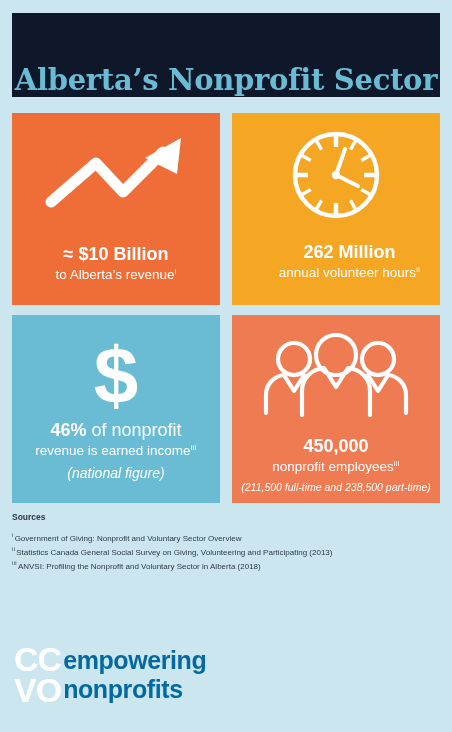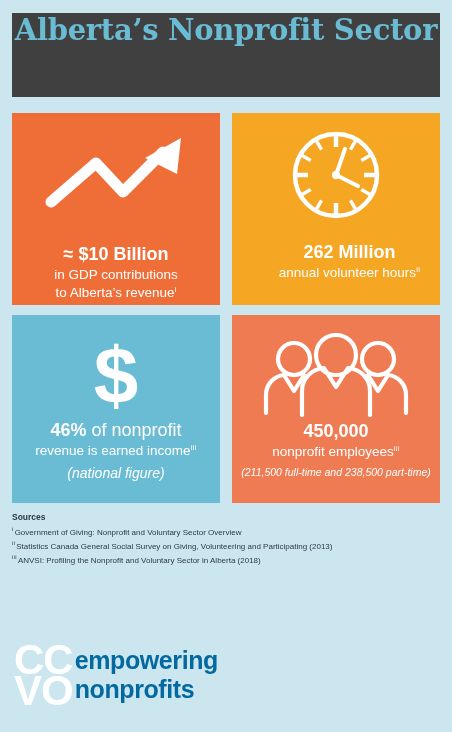--- a/index.html
+++ b/index.html
@@ -8,22 +8,22 @@
     background:#cbe6ef;
     font-family:"Liberation Sans", sans-serif;
     overflow:hidden;
   }
   .poster { position:relative; width:452px; height:732px; background:#cbe6ef; }
 
   
   .title-card {
     position:absolute; left:12px; top:13px;
     width:428px; height:84px;
-    background:#404040;
-    display:flex; align-items:flex-start; justify-content:center;
+    background:#0f172a;
+    display:flex; align-items:flex-end; justify-content:center;
   }
   .title-text {
     font-family:"DejaVu Serif", serif;
     font-weight:bold;
     font-size:29px;
     letter-spacing:-0.3px;
     color:#69bcd4;
     white-space:nowrap;
   }
 
@@ -56,43 +56,43 @@
   .stat-note {
     font-size:14px; font-style:italic; font-weight:normal;
     line-height:1.4; margin-top:4px;
   }
   .stat-note.small { font-size:10.5px; }
   sup { font-size:0.58em; vertical-align:super; letter-spacing:0.3px; }
 
   #box-gdp .stat-lines       { margin-top:28px; }
   #box-hours .stat-lines     { margin-top:14px;margin-left:27px; }
   #box-revenue .stat-lines   { margin-top:0; }
-  #box-employees .stat-lines { margin-top:3px;padding-left:8px; }
+  #box-employees .stat-lines { margin-top:18px;padding-left:8px; }
 
   .dollar-glyph {
     font-family:"Liberation Sans", sans-serif;
     font-weight:bold;
     font-size:80px;
     line-height:78px;
     color:#ffffff;
   }
 
   
   .sources {
     position:absolute; left:12px; top:512px; width:430px;
     color:#2b3a42;
   }
-  .sources-heading { font-size:8.5px; font-weight:bold; margin-bottom:3px; }
+  .sources-heading { font-size:8.5px; font-weight:bold; margin-bottom:9px; }
   .source-item { font-size:8px; line-height:1.55; white-space:nowrap; }
   .source-item sup { font-size:0.75em; margin-right:1px; }
 
   
   .logo { position:absolute; left:14px; top:644px; display:flex; align-items:center; }
   .logo-mark {
-    font-weight:bold; font-size:42px; line-height:31px;
+    font-weight:bold; font-size:34px; line-height:31px;
     color:#ffffff; letter-spacing:-1px;
   }
   .logo-words {
     margin-left:2px; color:#0369a1;
     font-weight:bold; font-size:25px; line-height:29px; letter-spacing:-0.4px;
   }
 </style>
 </head>
 <body>
 
@@ -104,21 +104,20 @@
 
   <div class="stat-box" id="box-gdp">
     <div class="icon-wrap">
       <svg width="150" height="82" viewBox="0 0 150 82" aria-hidden="true">
         <path d="M10 72 L55 33 L82 62 L122 22" fill="none" stroke="#ffffff" stroke-width="11" stroke-linecap="round" stroke-linejoin="round"></path>
         <path d="M140 8 L136 44 L104 28 Z" fill="#ffffff"></path>
       </svg>
     </div>
     <div class="stat-lines">
       <div class="stat-primary">≈ $10 Billion</div>
-      <div class="stat-secondary">in GDP contributions</div>
       <div class="stat-secondary">
         <span>to Alberta’s revenue</span><sup>i</sup>
       </div>
     </div>
   </div>
 
   <div class="stat-box" id="box-hours">
     <div class="icon-wrap">
       <svg width="104" height="104" viewBox="0 0 104 104" aria-hidden="true">
         <circle cx="52" cy="52" r="41" fill="none" stroke="#ffffff" stroke-width="4.5"></circle>

